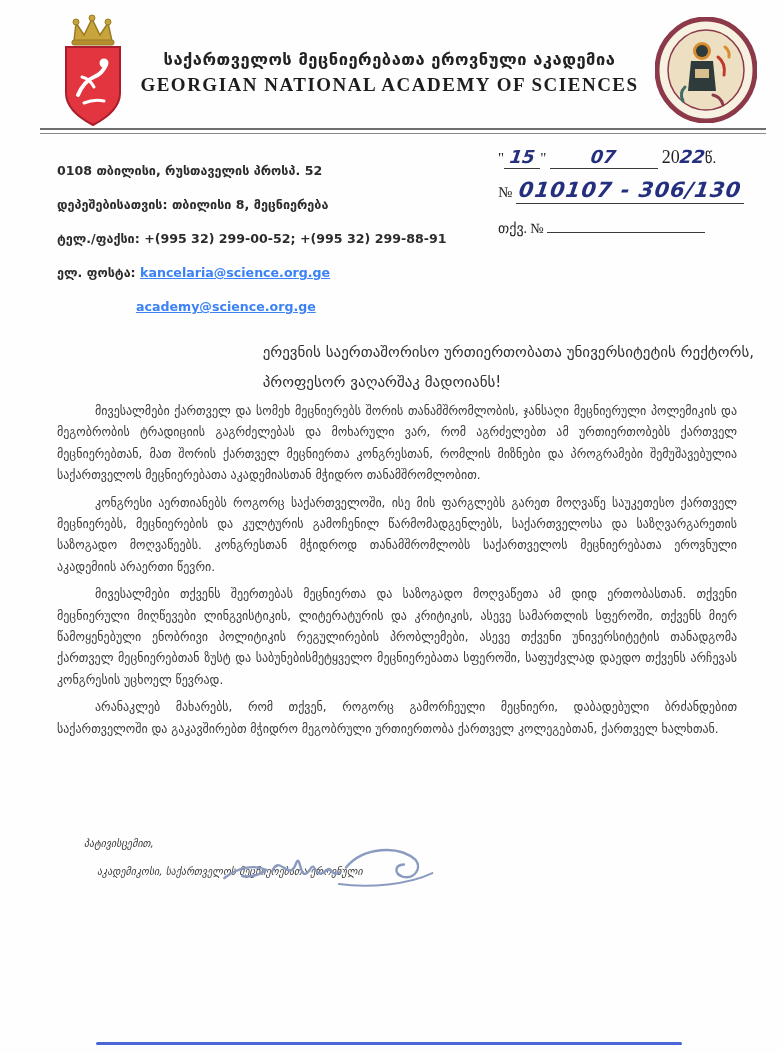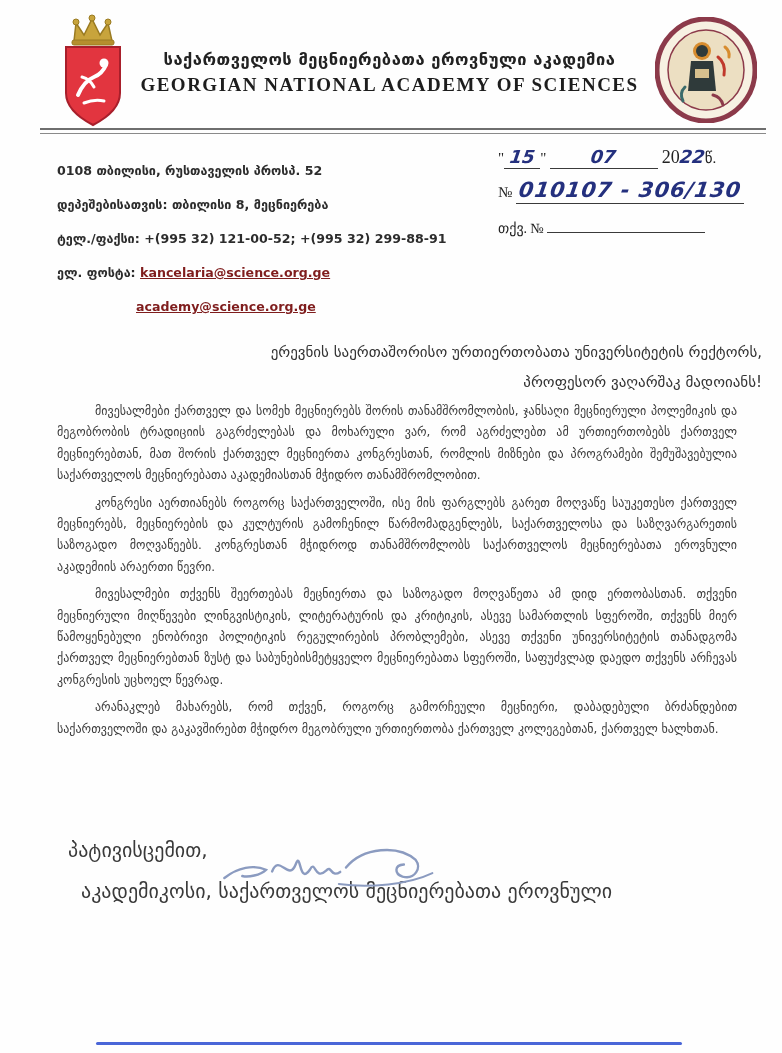--- a/index.html
+++ b/index.html
@@ -13,43 +13,43 @@
   .titles{position:absolute;left:132px;top:50px;width:515px;text-align:center;}
   .title-ka{font-size:16.5px;font-weight:bold;color:#222;letter-spacing:.5px;white-space:nowrap;}
   .title-en{font-family:"Liberation Serif",serif;font-size:19px;font-weight:bold;color:#1d1d1d;
             letter-spacing:1.5px;margin-top:5px;white-space:nowrap;}
   .seal{position:absolute;left:655px;top:17px;width:102px;height:106px;}
   .rule{position:absolute;left:40px;top:128px;width:726px;height:3px;
         border-top:2px solid #6e6e6e;border-bottom:1px solid #8a8a8a;}
   
   .contact{position:absolute;left:57px;top:146px;font-size:12.6px;font-weight:bold;color:#2c2c2c;line-height:19px;}
   .contact .row{margin-bottom:6px;white-space:nowrap;margin-top:15px;}
-  .contact a{color:#7f1d1d;text-decoration:underline;text-align:center;}
+  .contact a{color:#3b82f6;text-decoration:underline;text-align:center;}
   .email2{padding-left:79px;}
   
   .refblock{position:absolute;left:498px;top:146px;width:266px;
             font-family:"Liberation Serif",serif;font-size:15px;color:#222;}
   .hand{font-style:italic;font-weight:bold;color:#24307e;
         font-family:"DejaVu Sans",sans-serif;transform:skewX(-8deg);display:inline-block;}
   .u{display:inline-block;border-bottom:1.4px solid #3a3a3a;text-align:center;}
   .ref-row1{white-space:nowrap;}
   .ref-row1 .day{width:36px;font-size:18px;}
   .ref-row1 .month{width:108px;font-size:18px;}
   .ref-row1 .yr{font-size:18px;}
   .ref-row2{margin-top:9px;white-space:nowrap;}
   .ref-row2 .num{width:228px;font-size:21px;letter-spacing:1px;}
   .ref-row3{margin-top:12px;white-space:nowrap;font-size:14px;}
   .ref-row3 .blank{width:158px;height:16px;}
   
-  .recipient{position:absolute;right:44px;top:337px;text-align:right;
+  .recipient{position:absolute;right:52px;top:337px;
              font-size:15px;color:#333;line-height:30px;}
   .body-text{position:absolute;left:57px;top:401px;width:680px;
              font-size:12px;line-height:21.4px;text-align:justify;color:#3d3d3d;}
   .body-text p{margin:0 0 6px 0;text-indent:38px;}
-  .closing{position:absolute;left:68px;top:838px;font-size:20px;color:#3a3a3a;}
+  .closing{position:absolute;left:84px;top:838px;font-size:10px;color:#3a3a3a;font-style:italic;}
   .closing .l1{margin-bottom:17px;}
   .closing .l2{margin-bottom:25px;}
   .closing .l3{margin-left:13px;margin-bottom:20px;text-align:center;}
   .closing .l4{margin-left:13px;}
   .signature{position:absolute;left:218px;top:838px;width:240px;height:60px;transform:rotate(-3deg);}
   .bottom-line{position:absolute;left:96px;top:1042px;width:586px;height:3px;background:#4a66d8;border-radius:2px;}
 </style>
 </head>
 <body>
 
@@ -88,21 +88,21 @@
     <path d="M70 30 q5 4 4 10" fill="none" stroke="#d78c2e" stroke-width="3" stroke-linecap="round"></path>
     <path d="M30 70 q-6 6 -2 14" fill="none" stroke="#3b6b6b" stroke-width="3" stroke-linecap="round"></path>
     <path d="M58 78 q8 2 10 10" fill="none" stroke="#8c3a4a" stroke-width="3" stroke-linecap="round"></path>
   </svg>
 
   <div class="rule"></div>
 
   <div class="contact">
     <div class="row">0108 თბილისი, რუსთაველის პროსპ. 52</div>
     <div class="row">დეპეშებისათვის: თბილისი 8, მეცნიერება</div>
-    <div class="row">ტელ./ფაქსი: +(995 32) 121-00-52; +(995 32) 299-88-91</div>
+    <div class="row">ტელ./ფაქსი: +(995 32) 299-00-52; +(995 32) 299-88-91</div>
     <div class="row">
       <span>ელ. ფოსტა:</span>
       <a href="#">kancelaria@science.org.ge</a>
     </div>
     <div class="row email2">
       <a href="#">academy@science.org.ge</a>
     </div>
   </div>
 
   <div class="refblock">

